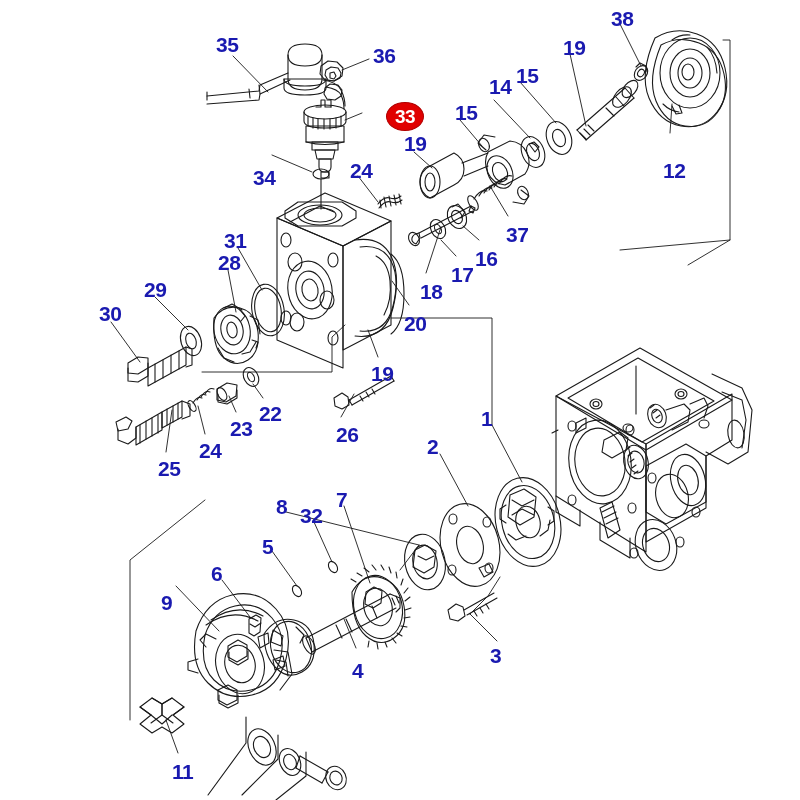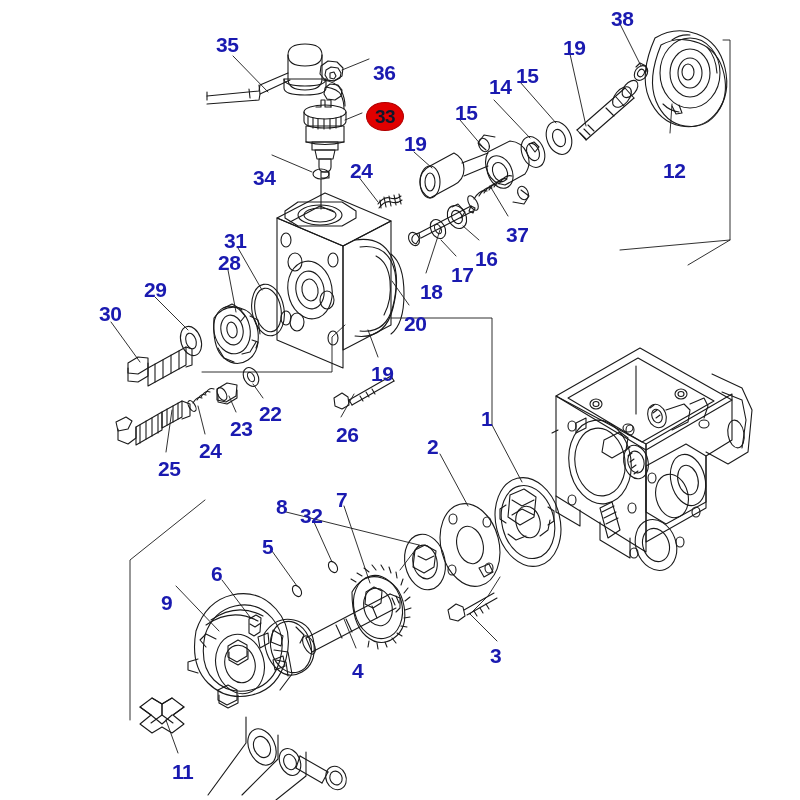--- a/index.html
+++ b/index.html
@@ -646,18 +646,18 @@
       <div class="lbl" style="left: 158px; top: 458px;">25</div>
       <div class="lbl" style="left: 336px; top: 424px;">26</div>
       <div class="lbl" style="left: 350px; top: 160px;">24</div>
       <div class="lbl" style="left: 218px; top: 252px;">28</div>
       <div class="lbl" style="left: 144px; top: 279px;">29</div>
       <div class="lbl" style="left: 99px; top: 303px;">30</div>
       <div class="lbl" style="left: 224px; top: 230px;">31</div>
       <div class="lbl" style="left: 300px; top: 505px;">32</div>
       <div class="lbl" style="left: 253px; top: 147px; margin-top: 20px;">34</div>
       <div class="lbl" style="left: 216px; top: 34px;">35</div>
-      <div class="lbl" style="left: 373px; top: 45px; margin-top: 17px;">36</div>
+      <div class="lbl" style="left: 373px; top: 45px;">36</div>
       <div class="lbl" style="left: 506px; top: 224px;">37</div>
     </div>
 
-<div class="badge" style="left: 366px; top: 102px; background: rgb(224, 0, 0); color: #0f172a;">33</div>
+<div class="badge" style="left: 386px; top: 102px; background: rgb(224, 0, 0); color: #ffffff;">33</div>
   </div>
 
 </body></html>

